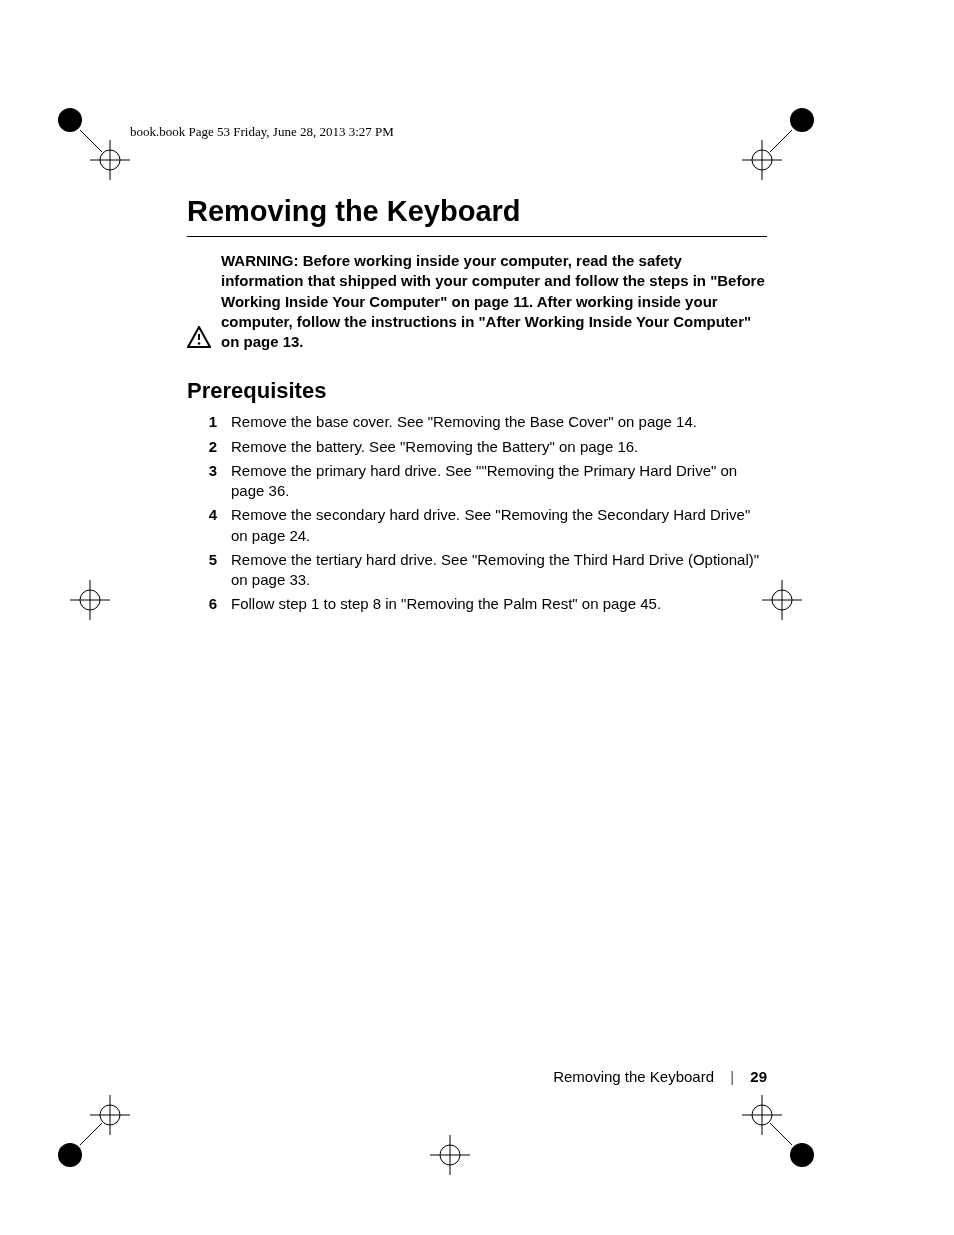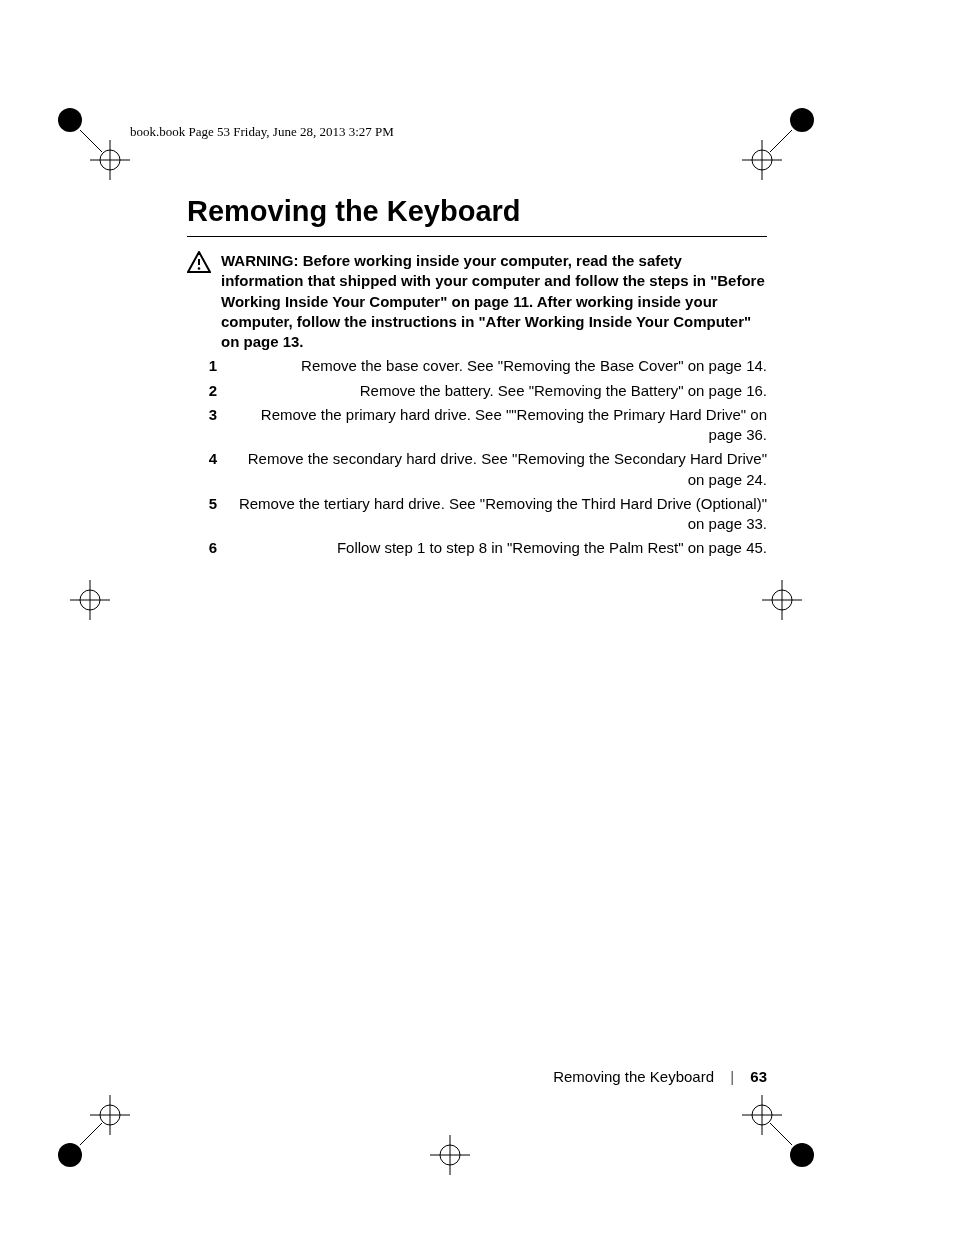--- a/index.html
+++ b/index.html
@@ -1,28 +1,28 @@
 <!DOCTYPE html>
 <html><head>
 <meta charset="utf-8">
 <style>
   html,body{margin:0;padding:0;background:#fff;font-family:"Segoe UI",Arial,sans-serif;color:#000;}
   .page{position:relative;width:872px;height:1235px;box-sizing:border-box;}
   .print-header{position:absolute;top:124px;left:130px;font-family:"Times New Roman",serif;font-size:13px;}
   .content{position:absolute;top:195px;left:187px;width:580px;}
   h1{font-size:29px;font-weight:800;margin:0 0 4px 0;font-family:"Segoe UI",Arial,sans-serif;}
   .hr{border-top:1px solid #000;margin:8px 0 14px 0;}
-  .warning-block{display:flex;align-items:flex-start;gap:10px;}
+  .warning-block{display:flex;align-items:flex-end;gap:10px;}
   .warn-icon{flex:0 0 auto;}
   .warning-text{font-size:15px;font-weight:700;line-height:1.35;}
   h2{font-size:22px;font-weight:800;margin:26px 0 8px 0;}
   ol.prereq{list-style:none;padding:0;margin:0;counter-reset:step;}
   ol.prereq li{display:flex;align-items:flex-start;margin:4px 0;font-size:15px;line-height:1.35;}
   ol.prereq li .num{width:30px;flex:0 0 30px;text-align:right;padding-right:14px;font-weight:700;}
-  ol.prereq li .txt{flex:1;text-align:right;}
+  ol.prereq li .txt{flex:1;}
   .footer{position:absolute;top:1068px;left:187px;width:580px;text-align:right;font-size:15px;}
   .footer .sep{margin:0 12px;color:#555;}
   .footer .pnum{font-weight:700;}
   
   .reg{position:absolute;}
   .reg svg{display:block;}
 </style>
 </head>
 <body>
 
@@ -113,20 +113,21 @@
             <line x1="12" y1="8" x2="12" y2="14" stroke="#000" stroke-width="2"></line>
             <circle cx="12" cy="17.5" r="1.3" fill="#000"></circle>
           </svg>
       </span>
       <div class="warning-text">
         <span>WARNING:</span>
         <span>Before working inside your computer, read the safety information that shipped with your computer and follow the steps in "Before Working Inside Your Computer" on page 11. After working inside your computer, follow the instructions in "After Working Inside Your Computer" on page 13.</span><br>
       </div>
     </div>
 
+    <h2>Prerequisites</h2>
 
     <ol class="prereq">
       <li>
           <span class="num">1</span>
           <span class="txt">Remove the base cover. See "Removing the Base Cover" on page 14.</span>
         </li>
       <li>
           <span class="num">2</span>
           <span class="txt">Remove the battery. See "Removing the Battery" on page 16.</span>
         </li>
@@ -145,16 +146,16 @@
       <li>
           <span class="num">6</span>
           <span class="txt">Follow step 1 to step 8 in "Removing the Palm Rest" on page 45.</span>
         </li>
     </ol>
   </div>
 
   <div class="footer">
     <span>Removing the Keyboard</span>
     <span class="sep">|</span>
-    <span class="pnum">63</span>
+    <span class="pnum">29</span>
   </div>
 
 </div>
 
 </body></html>

